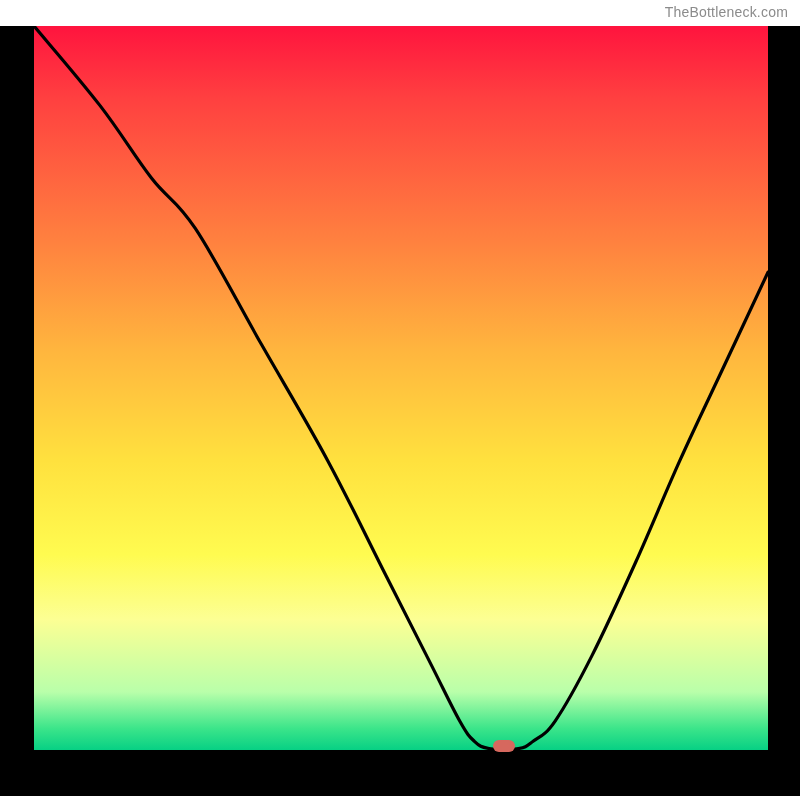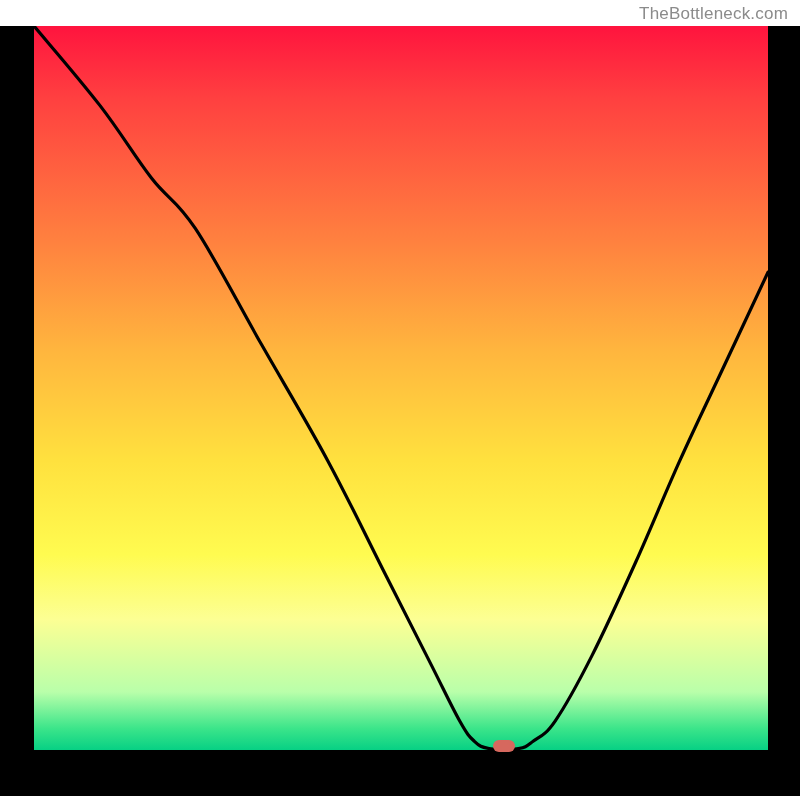--- a/index.html
+++ b/index.html
@@ -11,21 +11,21 @@
 .container {
   width: 800px;
   height: 800px;
   position: relative;
 }
 .watermark {
   position: absolute;
   top: 4px;
   right: 12px;
   color: #8b8b8b;
-  font-size: 17px;
+  font-size: 14px;
   font-weight: 500;
   letter-spacing: 0.2px;
 }
 .chart {
   position: absolute;
   top: 26px;
   left: 0;
   width: 800px;
   height: 770px;
   overflow: hidden;

